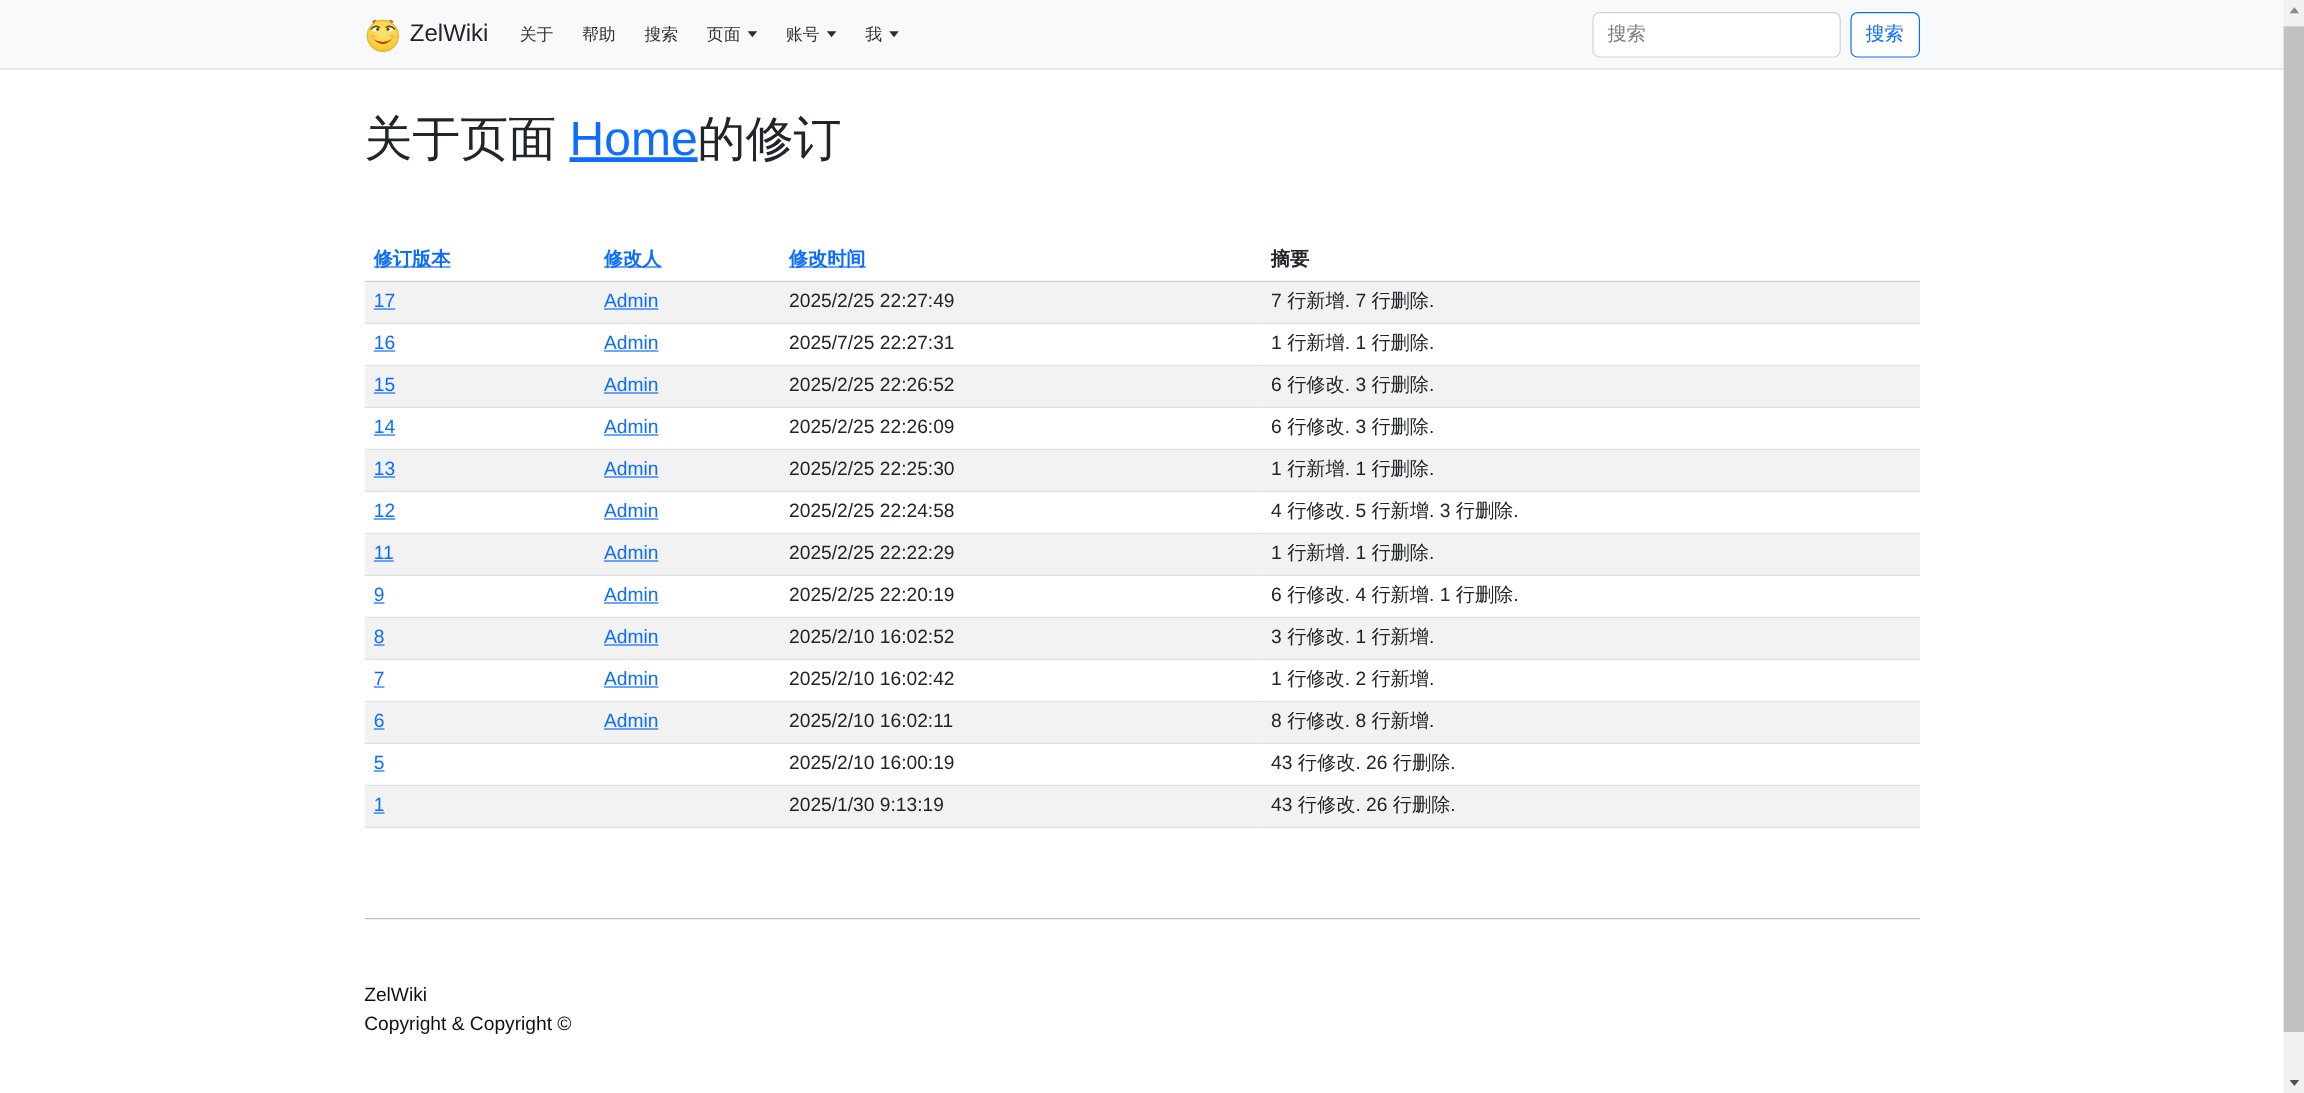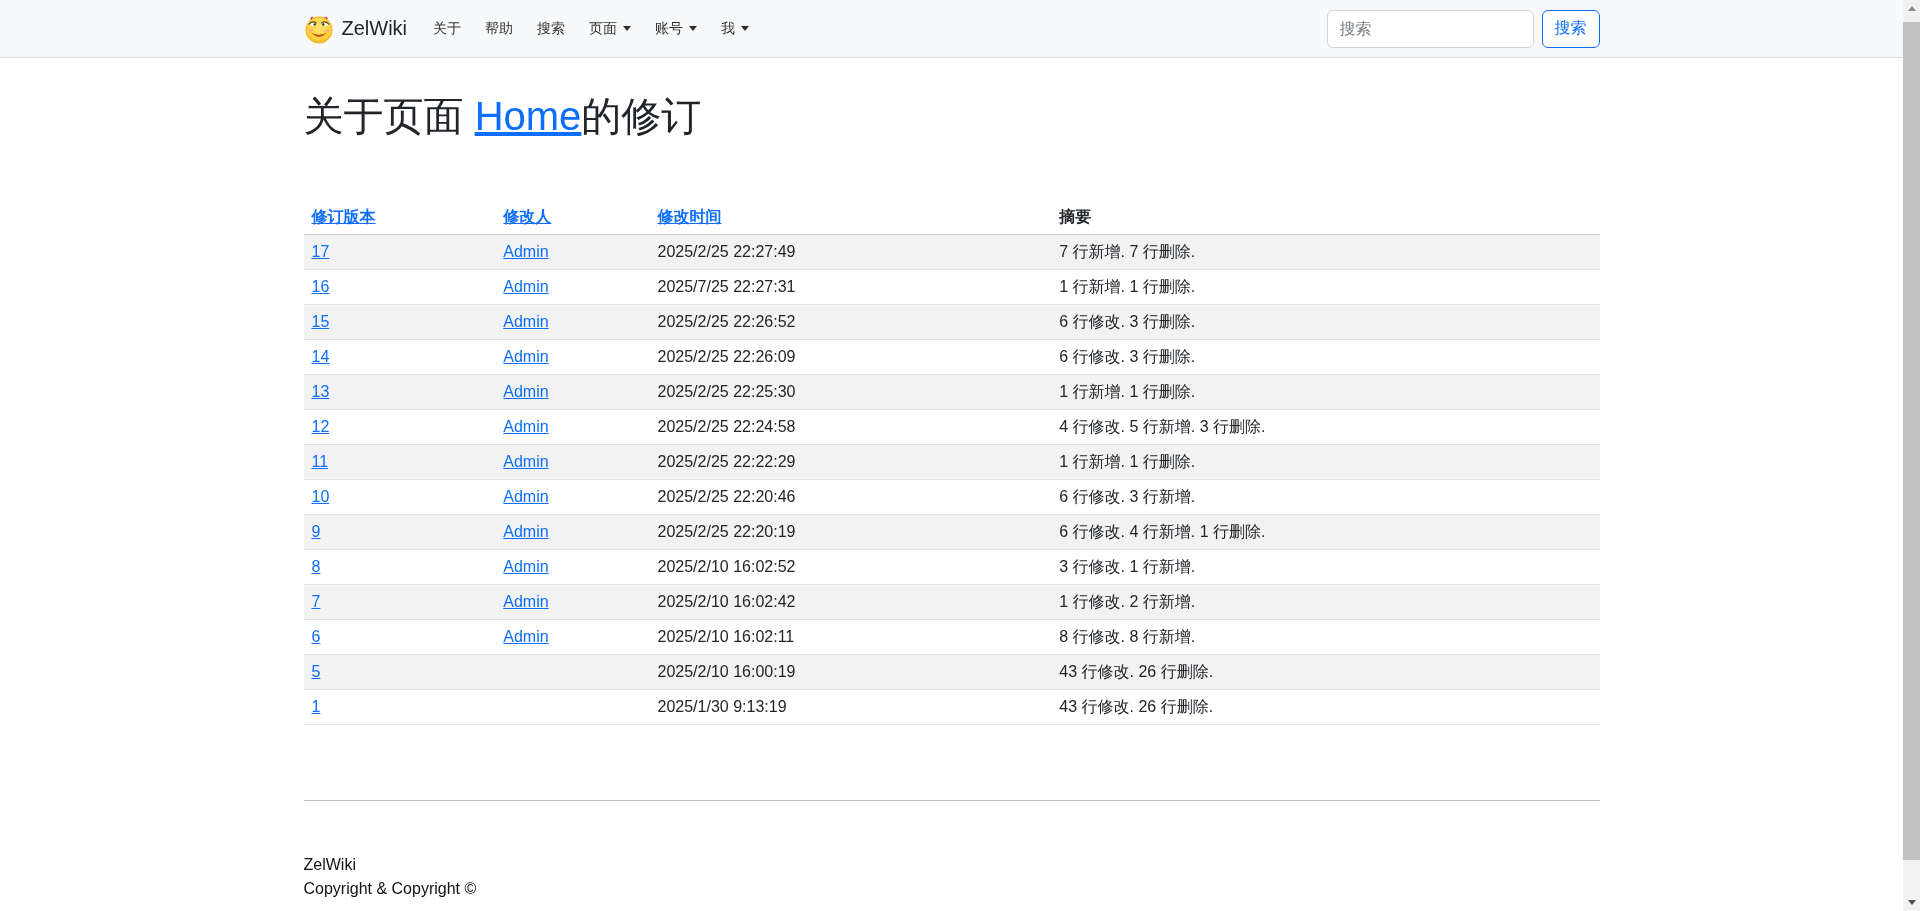--- a/index.html
+++ b/index.html
@@ -179,26 +179,20 @@
             <td>2025/2/25 22:24:58</td>
             <td>4 行修改. 5 行新增. 3 行删除.</td>
           </tr>
           <tr>
             <td><a>11</a></td>
             <td><a>Admin</a></td>
             <td>2025/2/25 22:22:29</td>
             <td>1 行新增. 1 行删除.</td>
           </tr>
           <tr>
-            <td><a>10</a></td>
-            <td><a>Admin</a></td>
-            <td>2025/2/25 22:20:46</td>
-            <td>6 行修改. 3 行新增.</td>
-          </tr>
-          <tr>
             <td><a>9</a></td>
             <td><a>Admin</a></td>
             <td>2025/2/25 22:20:19</td>
             <td>6 行修改. 4 行新增. 1 行删除.</td>
           </tr>
           <tr>
             <td><a>8</a></td>
             <td><a>Admin</a></td>
             <td>2025/2/10 16:02:52</td>
             <td>3 行修改. 1 行新增.</td>

